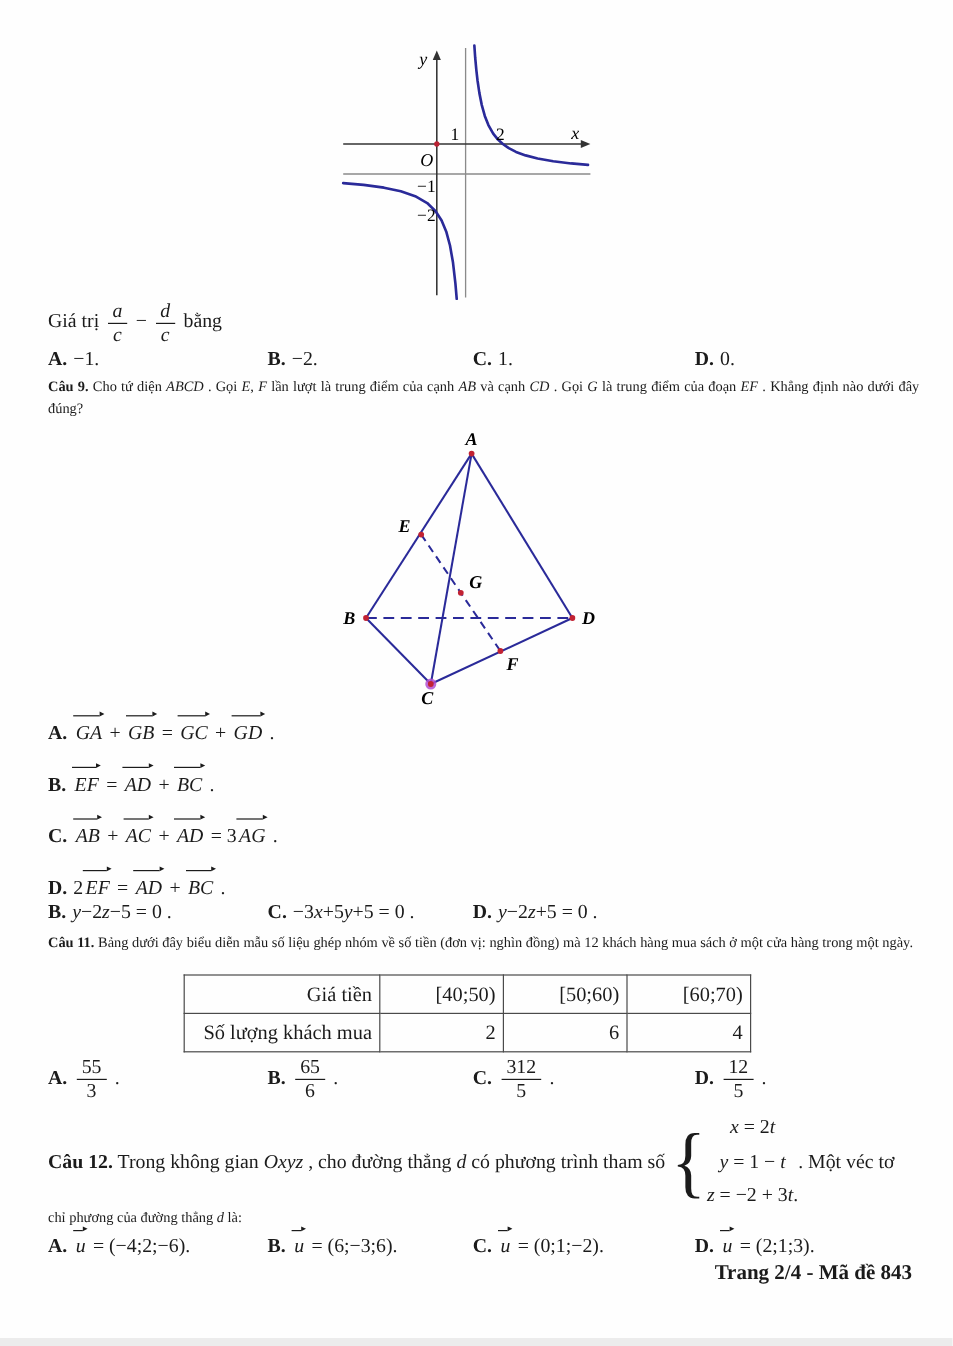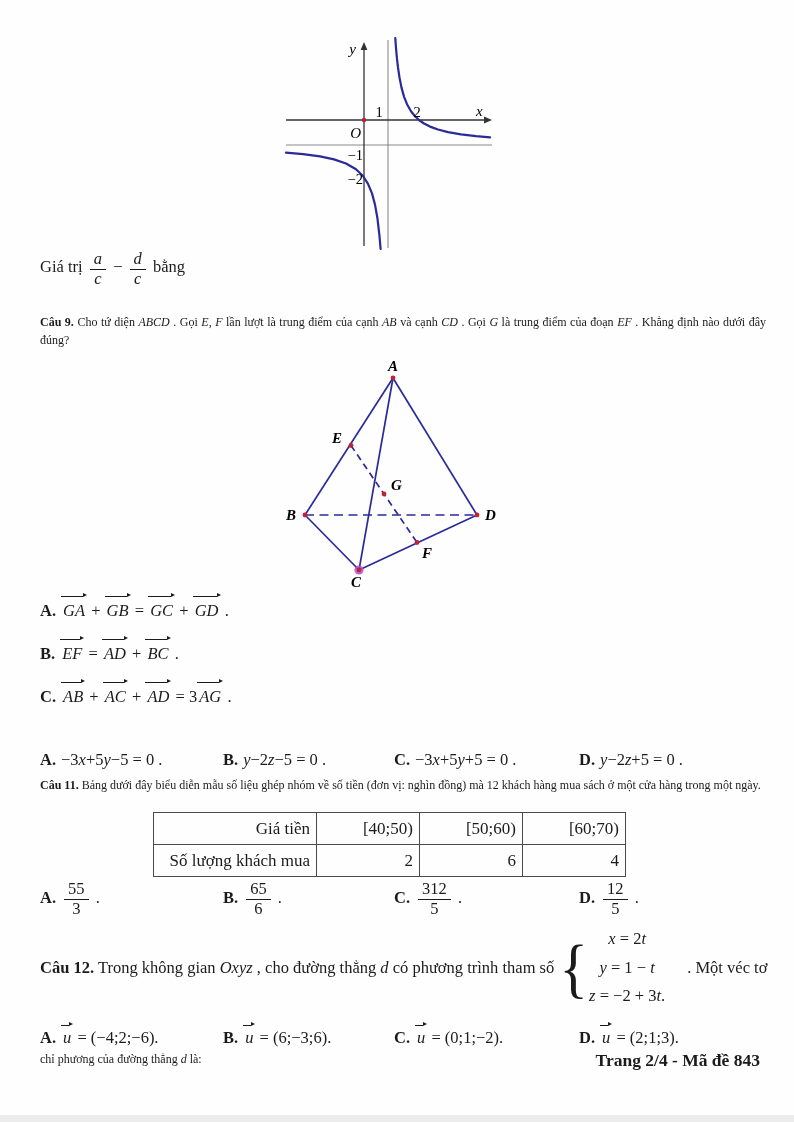--- a/index.html
+++ b/index.html
@@ -62,20 +62,26 @@
     <text x="83" y="102" text-anchor="end" font-size="15" font-style="italic">O</text>
     <text x="101" y="81" text-anchor="middle" font-size="14.5">1</text>
     <text x="139" y="81" text-anchor="middle" font-size="14.5">2</text>
     <text x="85" y="124" text-anchor="end" font-size="14.5">−1</text>
     <text x="85" y="148" text-anchor="end" font-size="14.5">−2</text>
   </svg>
 
   <div class="abs" style="left:40px;top:247px;height:44px;display:flex;align-items:center;font-size:16.5px;">
     <span>Giá trị <span class="frac"><span class="fn"><i>a</i></span><span class="fd"><i>c</i></span></span> − <span class="frac"><span class="fn"><i>d</i></span><span class="fd"><i>c</i></span></span> bằng</span>
   </div>
+  <div class="abs opt-row" style="left:40px;top:289px;width:726px;">
+    <span class="opt"><b>A.</b><span>−1.</span></span>
+    <span class="opt"><b>B.</b><span>−2.</span></span>
+    <span class="opt"><b>C.</b><span>1.</span></span>
+    <span class="opt"><b>D.</b><span>0.</span></span>
+  </div>
 
   <div class="abs qtext" style="left:40px;top:313px;width:726px;">
     <b>Câu 9.</b>
     <span>Cho tứ diện <i>ABCD</i> . Gọi <i>E</i>, <i>F</i> lần lượt là trung điểm của cạnh <i>AB</i> và cạnh <i>CD</i> . Gọi <i>G</i> là trung điểm của đoạn <i>EF</i> . Khẳng định nào dưới đây đúng?</span>
   </div>
 
   <svg class="abs" style="left:280px;top:361px;" width="220" height="234" viewBox="0 0 220 234">
 
     <line x1="25" y1="154" x2="197" y2="154" stroke="#2a2a99" stroke-width="1.7" stroke-dasharray="9,5.5"></line>
     <line x1="71" y1="84.5" x2="137" y2="181.5" stroke="#2a2a99" stroke-width="1.7" stroke-dasharray="6.5,4.5"></line>
@@ -101,24 +107,24 @@
     <text x="205" y="159" text-anchor="start" font-size="15" font-style="italic" font-weight="bold">D</text>
     <text x="62" y="82" text-anchor="end" font-size="15" font-style="italic" font-weight="bold">E</text>
     <text x="142" y="197" text-anchor="start" font-size="15" font-style="italic" font-weight="bold">F</text>
     <text x="111" y="129" text-anchor="start" font-size="15" font-style="italic" font-weight="bold">G</text>
   </svg>
 
   <div class="abs opt-col" style="left:40px;top:599px;gap:20px;">
     <span class="opt"><b>A.</b><span><span class="vec">GA</span> + <span class="vec">GB</span> = <span class="vec">GC</span> + <span class="vec">GD</span> .</span></span>
     <span class="opt"><b>B.</b><span><span class="vec">EF</span> = <span class="vec">AD</span> + <span class="vec">BC</span> .</span></span>
     <span class="opt"><b>C.</b><span><span class="vec">AB</span> + <span class="vec">AC</span> + <span class="vec">AD</span> = 3<span class="vec">AG</span> .</span></span>
+    <span class="opt"><b>D.</b><span>2<span class="vec">EF</span> = <span class="vec">AD</span> + <span class="vec">BC</span> .</span></span>
   </div>
 
   <div class="abs opt-row" style="left:40px;top:750px;width:726px;">
-    <span class="opt"><b>A.</b><span>−3<i>x</i>+5<i>y</i>−5 = 0 .</span></span>
     <span class="opt"><b>B.</b><span><i>y</i>−2<i>z</i>−5 = 0 .</span></span>
     <span class="opt"><b>C.</b><span>−3<i>x</i>+5<i>y</i>+5 = 0 .</span></span>
     <span class="opt"><b>D.</b><span><i>y</i>−2<i>z</i>+5 = 0 .</span></span>
   </div>
 
   <div class="abs qtext" style="left:40px;top:776px;width:728px;">
     <b>Câu 11.</b>
     <span>Bảng dưới đây biểu diễn mẫu số liệu ghép nhóm về số tiền (đơn vị: nghìn đồng) mà 12 khách hàng mua sách ở một cửa hàng trong một ngày.</span>
   </div>
   <table class="abs ghtable" style="left:153px;top:812px;">
@@ -148,23 +154,23 @@
     <span style="flex:0 0 auto;">
       <b>Câu 12.</b>
       <span>Trong không gian <i>Oxyz</i> , cho đường thẳng <i>d</i> có phương trình tham số</span>
     </span>
     <span class="brace">{</span>
     <span class="sys-lines">
       <span style="display:block"><i>x</i> = 2<i>t</i></span>
       <span style="display:block"><i>y</i> = 1 − <i>t</i></span>
       <span style="display:block"><i>z</i> = −2 + 3<i>t</i>.</span>
     </span>
-    <span style="margin-left:22px;">. Một véc tơ</span>
+    <span style="">. Một véc tơ</span>
   </div>
-  <div class="abs qtext" style="left:40px;top:1005px;width:726px;margin-top:45px;">
+  <div class="abs qtext" style="left:40px;top:1005px;width:726px;">
     <span>chỉ phương của đường thẳng <i>d</i> là:</span>
   </div>
   <div class="abs opt-row" style="left:40px;top:1028px;width:726px;">
     <span class="opt"><b>A.</b><span><span class="vec">u</span> = (−4;2;−6).</span></span>
     <span class="opt"><b>B.</b><span><span class="vec">u</span> = (6;−3;6).</span></span>
     <span class="opt"><b>C.</b><span><span class="vec">u</span> = (0;1;−2).</span></span>
     <span class="opt"><b>D.</b><span><span class="vec">u</span> = (2;1;3).</span></span>
   </div>
 
   <div class="abs footer" style="top:1050px;right:34px;">Trang 2/4 - Mã đề 843</div>

